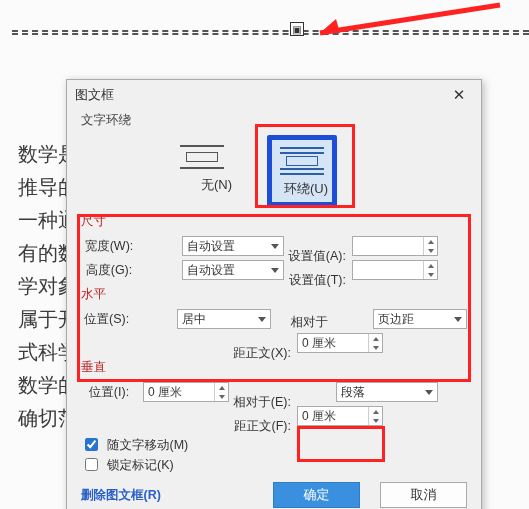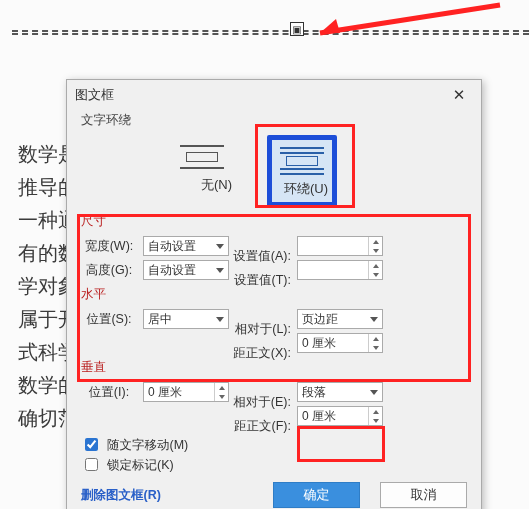--- a/index.html
+++ b/index.html
@@ -121,21 +121,21 @@
   .frow .flabel { width: 58px; text-align:center; padding-right:2px;}
   .frow .flabel2 { width: 60px; text-align:right; padding-right:2px;margin-top:20px;}
   .sel, .num, .num-u {
     height: 20px;
     background: #fff;
     border: 1px solid #aaa;
     font-size: 12px;
     padding: 0 4px;
     display:flex; align-items:center;
   }
-  .sel { width: 86px; position:relative;}
+  .sel { width: 102px; position:relative;margin-left:39px;}
   .num { width: 86px; position:relative;}
   .num-u { width: 86px; position:relative;}
   .sel::after {
     content:""; position:absolute; right:4px; top:7px;
     border-left:4px solid transparent;
     border-right:4px solid transparent;
     border-top:5px solid #555;
   }
   .spin {
     position:absolute; right:0; top:0; bottom:0; width:14px;

